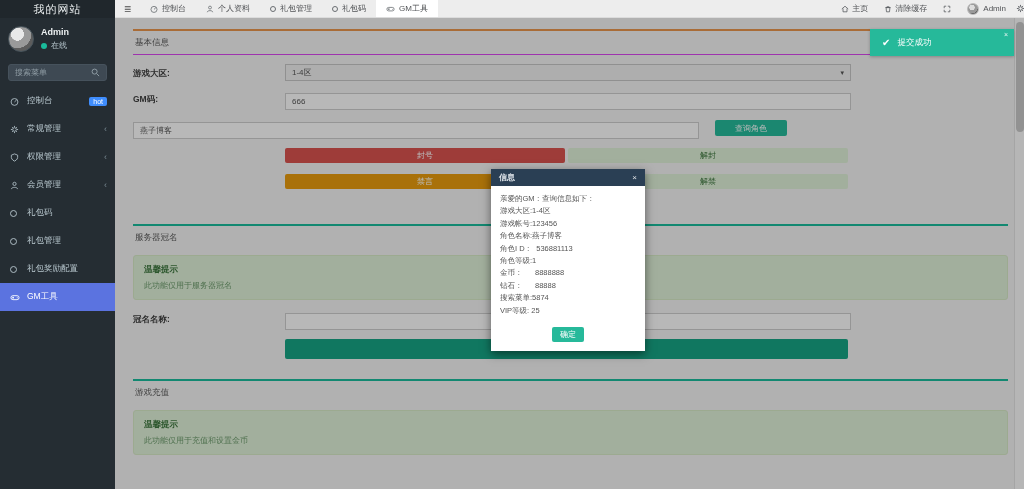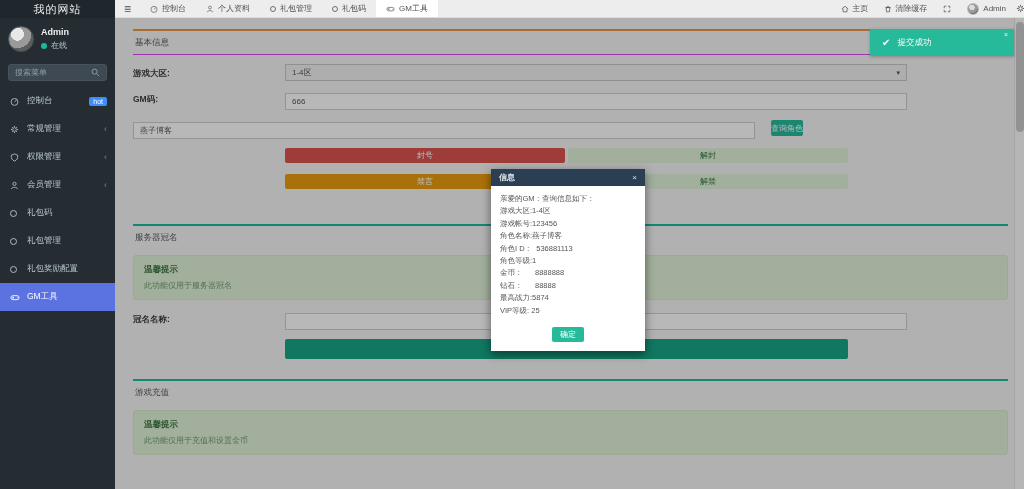--- a/index.html
+++ b/index.html
@@ -50,26 +50,26 @@
   .underline { border-bottom:1px solid #d946ef; }
   .alert { border-radius:3px; padding:8px 10px; font-size:8px; }
   .alert-pink { background:#F2DEDE; border:1px solid #EBCCD1; color:#A94442; margin-top:8px; }
   .alert-pink b { font-size:8.5px; }
   .alert-green { background:#DFF0D8; border:1px solid #D6E9C6; margin-top:6px; }
   .alert-green .ag-bold { color:#3C763D; font-weight:bold; font-size:8.5px; }
   .alert-green .ag-text { color:#6B9A6B; margin-top:4px; }
   .form { margin-top:9px; }
   .frow { display:flex; margin-bottom:9px; align-items:flex-start; }
   .flabel { width:152px; font-size:8.5px; font-weight:bold; color:#3E3E3E; padding-top:4px; }
-  .fctl { width:622px; }
+  .fctl { width:566px; }
   .tinput { width:100%; height:17px; border:1px solid #CCCCCC; background:#FCFCFC; font-size:8px; color:#555; padding:0 6px; font-family:inherit; outline:none; }
   .fselect { width:100%; height:17px; border:1px solid #C6C6C6; background:#EFEFEF; font-size:8px; color:#555; padding:0 6px; display:flex; align-items:center; cursor:pointer; }
   .fselect .caret { margin-left:auto; font-size:7px; color:#555; }
   .btn { border:none; border-radius:2px; font-size:8px; font-family:inherit; cursor:pointer; display:inline-flex; align-items:center; justify-content:center; }
-  .btn-query { background:#26B99A; color:#fff; height:16px; padding:0 0; margin-left:16px; margin-top:1px; }
+  .btn-query { background:#26B99A; color:#fff; height:16px; padding:0 20px; margin-left:16px; margin-top:1px; }
   .btn-pair-row { display:flex; gap:3px; margin-left:152px; margin-bottom:11px; }
   .btn-half { width:280px; height:15px; }
   .btn-danger { background:#D9534F; color:#FFFFFF; }
   .btn-warn { background:#E89C0E; color:#FFFFFF; }
   .btn-pale { background:#DFF0D8; color:#3C763D; }
   .btn-block { display:block; width:563px; height:20px; margin-left:152px; background:#17A384; color:#fff; margin-top:9px; }
   .row-with-btn { display:flex; align-items:flex-start; }
 
   
   .backdrop { position:absolute; left:115px; top:18px; width:909px; height:471px; background:rgba(0,0,0,0.27); z-index:40; }
@@ -349,21 +349,21 @@
   </div>
   <div class="modal-body">
     <div class="mline">亲爱的GM：查询信息如下：</div>
     <div class="mline">游戏大区:1-4区</div>
     <div class="mline">游戏帐号:123456</div>
     <div class="mline">角色名称:燕子博客</div>
     <div class="mline">角色I D：  536881113</div>
     <div class="mline">角色等级:1</div>
     <div class="mline">金币：      8888888</div>
     <div class="mline">钻石：      88888</div>
-    <div class="mline">最高战力:5874</div>
+    <div class="mline">搜索菜单:5874</div>
     <div class="mline">VIP等级: 25</div>
   </div>
   <div class="modal-footer">
     <button class="btn btn-ok">确定</button>
   </div>
 </div>
 
 <div class="toast">
   <span class="toast-check">✔</span>
   <span class="toast-msg">提交成功</span>

